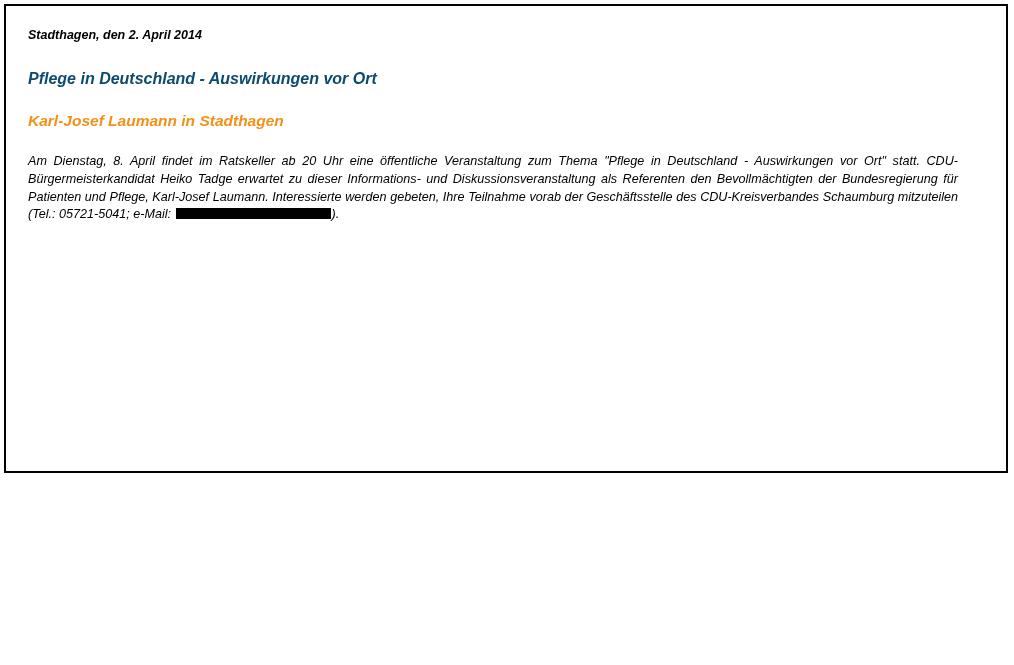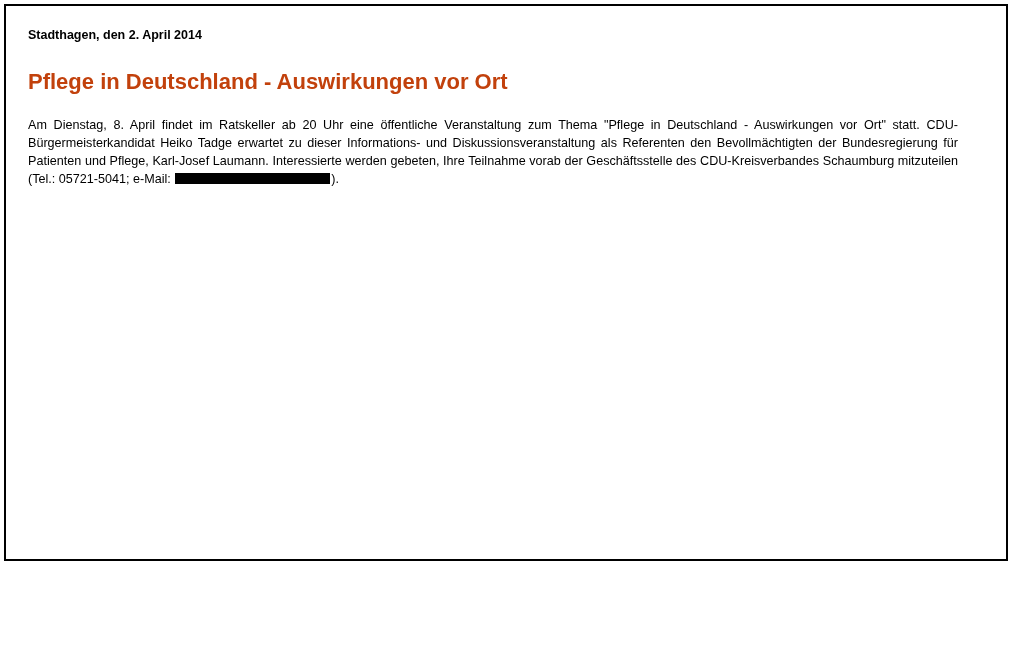--- a/index.html
+++ b/index.html
@@ -11,39 +11,40 @@
     width: 1014px;
     height: 665px;
     font-family: "Liberation Sans", sans-serif;
     overflow: hidden;
   }
   .page {
     position: absolute;
     left: 4px;
     top: 4px;
     width: 1004px;
-    height: 557px;
+    height: 469px;
     box-sizing: border-box;
     border: 2px solid #000000;
     background: #ffffff;
+    font-style: italic;
   }
   .content {
     padding: 22px 24px 0 22px;
   }
   .dateline {
     font-size: 12.5px;
     font-weight: bold;
     color: #000000;
     margin: 0 0 0 0;
     line-height: 1.2;
   }
   .headline {
-    font-size: 22px;
+    font-size: 16px;
     font-weight: bold;
-    color: #c2410c;
+    color: #0c4a6e;
     margin: 26px 0 0 0;
     line-height: 1.2;
   }
   .subheadline {
     font-size: 15.5px;
     font-weight: bold;
     color: #f39019;
     margin: 24px 0 0 0;
     line-height: 1.2;
   }
@@ -64,15 +65,16 @@
     margin: 0 1px;
   }
 </style>
 </head>
 <body>
 
 <div class="page">
   <div class="content">
     <p class="dateline">Stadthagen, den 2. April 2014</p>
     <h1 class="headline">Pflege in Deutschland - Auswirkungen vor Ort</h1>
+    <h2 class="subheadline">Karl-Josef Laumann in Stadthagen</h2>
     <p class="bodytext"><span>Am Dienstag, 8. April findet im Ratskeller ab 20 Uhr eine öffentliche Veranstaltung zum Thema "Pflege in Deutschland - Auswirkungen vor Ort" statt. CDU-Bürgermeisterkandidat Heiko Tadge erwartet zu dieser Informations- und Diskussionsveranstaltung als Referenten den Bevollmächtigten der Bundesregierung für Patienten und Pflege, Karl-Josef Laumann. Interessierte werden gebeten, Ihre Teilnahme vorab der Geschäftsstelle des CDU-Kreisverbandes Schaumburg mitzuteilen (Tel.: 05721-5041; e-Mail:</span> <span class="redaction"></span><span>).</span></p>
   </div>
 </div>
 
 </body></html>

